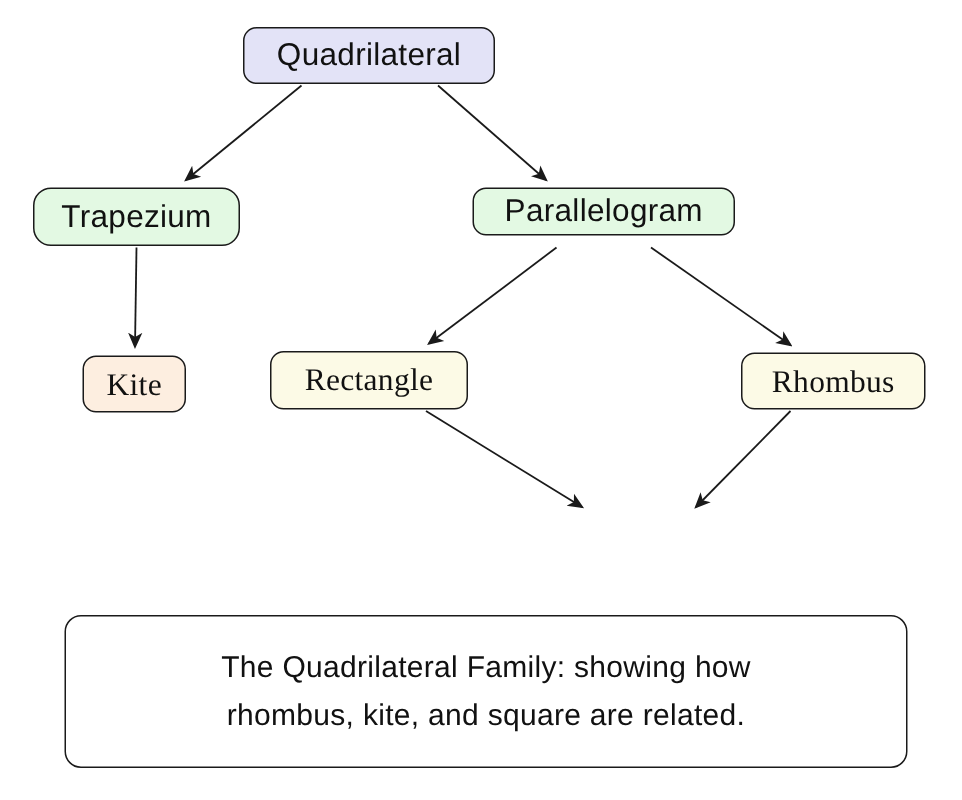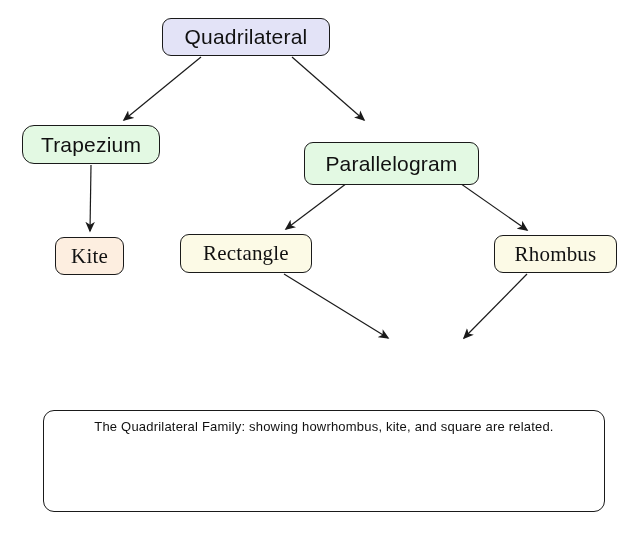--- a/index.html
+++ b/index.html
@@ -17,35 +17,35 @@
     display:flex;align-items:center;justify-content:center;
     border:1.4px solid #1a1a1a;
     border-radius:9px;
     font-size:21px;
     letter-spacing:0.2px;
     box-sizing:border-box;
     white-space:nowrap;
   }
   .node-quadrilateral{left:162px;top:18px;width:168px;height:38px;}
   .node-trapezium{left:22px;top:125px;width:138px;height:39px;border-radius:12px;}
-  .node-parallelogram{left:304px;top:125px;width:175px;height:43px;margin-top:17px;}
+  .node-parallelogram{left:315px;top:125px;width:175px;height:32px;}
   .node-kite{left:55px;top:237px;width:69px;height:38px;font-family:Liberation Serif, serif;}
   .node-rectangle{left:180px;top:234px;width:132px;height:39px;font-family:Liberation Serif, serif;}
   .node-rhombus{left:494px;top:235px;width:123px;height:38px;font-family:Liberation Serif, serif;}
   .node-square{left:375px;top:343px;width:100px;height:40px;}
   .caption-box{
     position:absolute;
     left:43px;top:410px;width:562px;height:102px;
     border:1.4px solid #1a1a1a;
     border-radius:11px;
     background:#ffffff;
     box-sizing:border-box;
-    display:flex;flex-direction:row;justify-content:center;
+    display:flex;flex-direction:column;justify-content:center;
     text-align:center;
-    font-size:13px;
+    font-size:20px;
     line-height:32px;
     letter-spacing:0.2px;
   }
 </style>
 </head>
 <body>
 
 <div class="canvas">
 
   <svg class="edges" viewBox="0 0 641 533" xmlns="http://www.w3.org/2000/svg">

